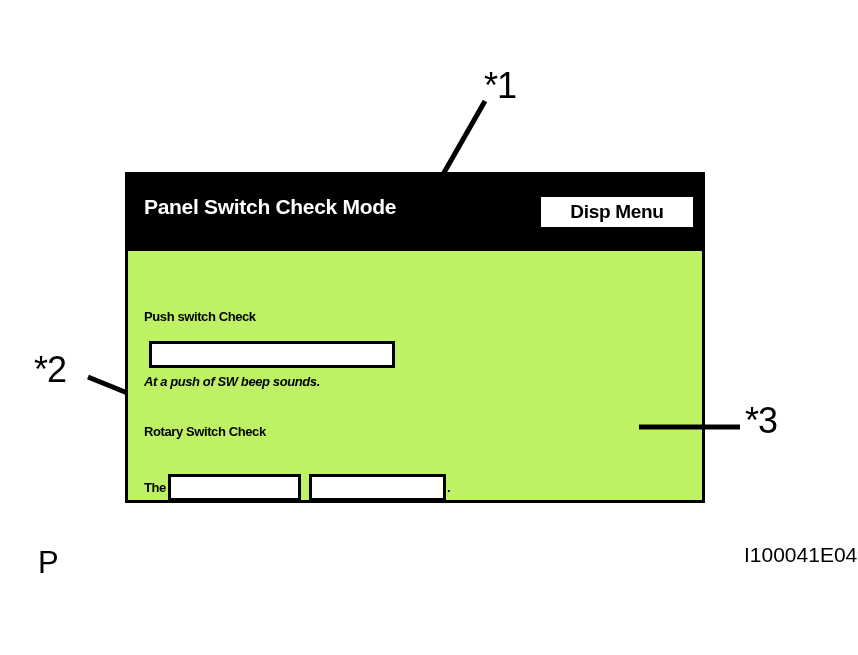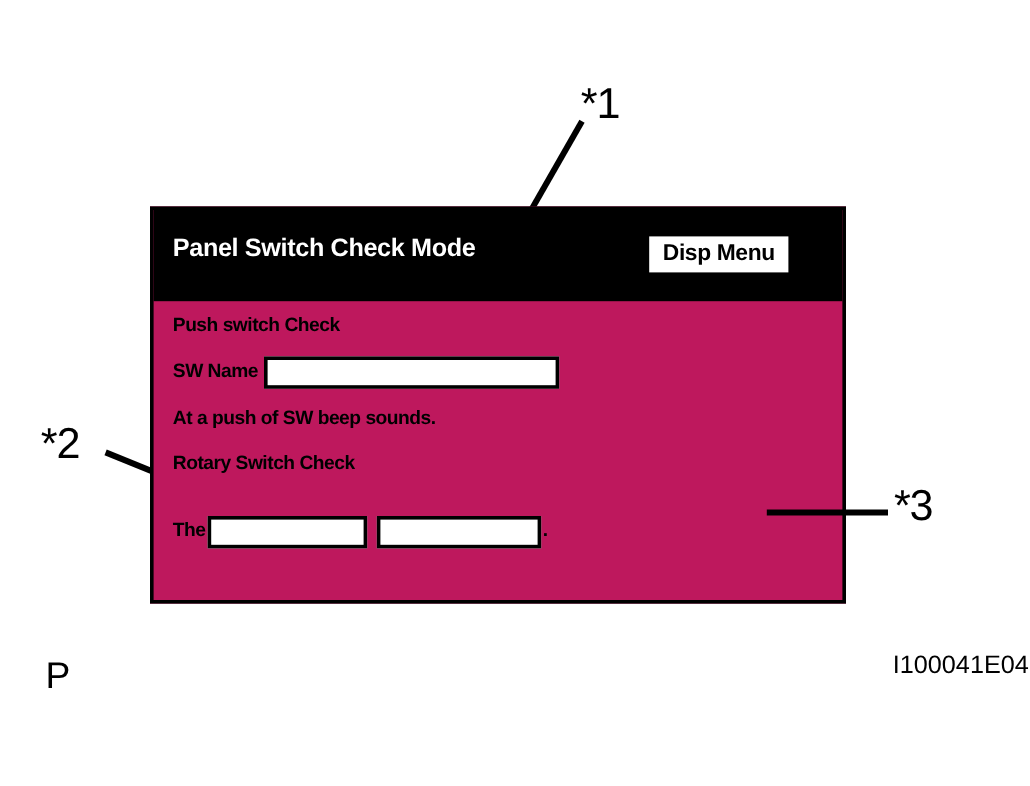--- a/index.html
+++ b/index.html
@@ -45,21 +45,21 @@
 
   
   #panel {
     position: absolute;
     left: 125px;
     top: 172px;
     width: 580px;
     height: 331px;
     box-sizing: border-box;
     border: 3px solid #000000;
-    background: #be185d;
+    background: #bef264;
     z-index: 3;
   }
 
   
   #panel-header {
     position: absolute;
     left: 0;
     top: 0;
     right: 0;
     height: 76px;
@@ -73,21 +73,21 @@
     color: #ffffff;
     font-size: 21px;
     font-weight: bold;
     letter-spacing: -0.3px;
     white-space: nowrap;
   }
   #disp-menu-button {
     position: absolute;
     left: 413px;
     top: 22px;
-    width: 116px;
+    width: 152px;
     height: 30px;
     background: #ffffff;
     color: #000000;
     font-size: 19px;
     font-weight: bold;
     letter-spacing: -0.3px;
     display: flex;
     align-items: center;
     justify-content: center;
     white-space: nowrap;
@@ -100,29 +100,30 @@
     top: 76px;
     right: 0;
     bottom: 0;
     z-index: 5;
   }
   .line {
     position: absolute;
     left: 16px;
     display: flex;
     align-items: center;
-    font-size: 16px;
+    font-size: 13px;
     font-weight: bold;
     letter-spacing: -0.4px;
     white-space: nowrap;
     height: 28px;
+    margin-top: 44px;
   }
   #line-push-check   { top: 7px; }
   #line-sw-name      { top: 45px; }
-  #line-beep         { top: 84px; }
+  #line-beep         { top: 72px; font-style: italic; }
   #line-rotary-check { top: 122px; text-align: center; }
   #line-turned       { top: 178px; }
 
   .field-box {
     display: inline-block;
     border: 3px solid #000000;
     background: #ffffff;
     height: 27px;
     box-sizing: border-box;
     vertical-align: middle;
@@ -170,21 +171,20 @@
   <div id="panel-header">
     <div id="panel-title">Panel Switch Check Mode</div>
     <div id="disp-menu-button">Disp Menu</div>
   </div>
 
   <div id="panel-body">
 
     <div class="line" id="line-push-check">Push switch Check</div>
 
     <div class="line" id="line-sw-name">
-      <span>SW Name</span>
       <span class="field-box" id="sw-name-box"></span>
     </div>
 
     <div class="line" id="line-beep">At a push of SW beep sounds.</div>
 
     <div class="line" id="line-rotary-check">Rotary Switch Check</div>
 
     <div class="line" id="line-turned">
       <span>The</span>
       <span class="field-box" id="rotary-sw-box"></span>

